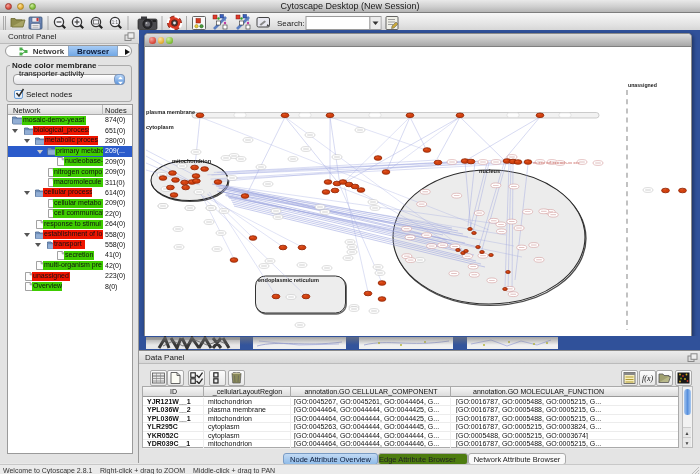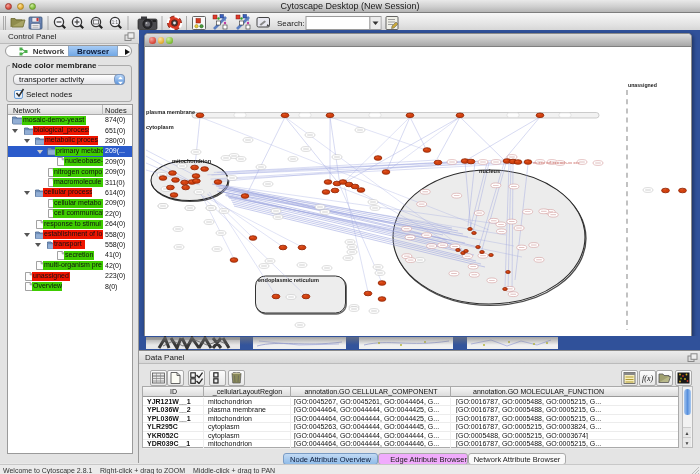--- a/index.html
+++ b/index.html
@@ -118,21 +118,21 @@
   </svg>
   <div class="abs" style="left:23px;top:1.5px;width:39px;text-align:center;font-size:8px;font-weight:bold;color:#3a3a3a">Network</div>
   <div class="abs" style="left:62px;top:1.5px;width:50px;text-align:center;font-size:8px;font-weight:bold;color:#0a1a3a">Browser</div>
   <div class="abs" style="left:119px;top:3px;width:0;height:0;border-left:5px solid #111;border-top:3px solid transparent;border-bottom:3px solid transparent"></div>
  </div>
 
  <div class="abs" style="left:6px;top:35px;width:126px;height:37px;border:1px solid #aaa;border-radius:3px"></div>
  <div class="abs" style="left:10px;top:30.5px;background:#e3e3e3;padding:0 2px;font-size:8px;font-weight:bold;color:#222">Node color membrane</div>
 
  <div class="abs" style="left:13px;top:43.5px;width:112px;height:11px;background:linear-gradient(#ffffff,#e4e4e8);border:1px solid #9a9a9a;border-radius:4px"></div>
- <div class="abs" style="left:19px;top:45px;font-size:8px;color:#111">transporter activity</div>
+ <div class="abs" style="left:19px;top:39px;font-size:8px;color:#111">transporter activity</div>
  <div class="abs" style="left:114px;top:43.5px;width:11px;height:11px;background:linear-gradient(#b8d6f8,#5e96dd);border:1px solid #7a96c0;border-radius:4px;overflow:hidden">
   <svg width="11" height="11" viewBox="0 0 11 11" style="display:block">
    <path d="M5.5 1.5 L8 4.2 L3 4.2 Z" fill="#fff"></path>
    <path d="M5.5 9.5 L8 6.8 L3 6.8 Z" fill="#fff"></path>
   </svg>
  </div>
 
  <div class="abs" style="left:14px;top:59.5px;width:9px;height:9px;background:linear-gradient(#fff,#dce8f8);border:1.2px solid #6a9fd8;border-radius:2px"></div>
  <svg class="abs" style="left:14.5px;top:58px" width="10" height="10" viewBox="0 0 10 10">
       <path d="M1.5 5 L4 8 L8.5 1" fill="none" stroke="#2a2a2a" stroke-width="1.5"></path>
@@ -871,21 +871,21 @@
       </div>
     </div>
  <div class="abs" style="left:543px;top:35px;width:11px;height:62px;background:#f2f2f2;border:1px solid #bbb">
   <div class="abs" style="left:0.5px;top:2px;width:7px;height:26px;border-radius:4px;background:linear-gradient(90deg,#a8c8f0,#5890dd 50%,#a8c8f0)"></div>
   <div class="abs" style="left:0;top:40px;width:8px;height:10px;background:#e8e8e8;border-top:1px solid #ccc;font-size:5px;text-align:center;color:#444;line-height:10px">▲</div>
   <div class="abs" style="left:0;top:50px;width:8px;height:10px;background:#e8e8e8;border-top:1px solid #ccc;font-size:5px;text-align:center;color:#444;line-height:10px">▼</div>
  </div>
 
  <div class="abs" style="left:144px;top:101.5px;width:284px;height:13px">
   <div class="abs" style="left:0;top:0;width:95px;height:12px;background:linear-gradient(#c2daf4,#8fbbe8);border:1px solid #7a9cc4;border-radius:3px;text-align:center;font-size:7.5px;line-height:12px;color:#0a1a3a">Node Attribute Overview</div>
-  <div class="abs" style="left:95px;top:0;width:90px;height:12px;background:#f0abfc;border:1px solid #aaa;border-radius:3px;text-align:right;font-size:7.5px;line-height:12px;color:#222">Edge Attribute Browser</div>
+  <div class="abs" style="left:95px;top:0;width:90px;height:12px;background:#4d7c0f;border:1px solid #aaa;border-radius:3px;text-align:left;font-size:7.5px;line-height:12px;color:#222">Edge Attribute Browser</div>
   <div class="abs" style="left:185px;top:0;width:98px;height:12px;background:#fafafa;border:1px solid #aaa;border-radius:3px;text-align:center;font-size:7.5px;line-height:12px;color:#222">Network Attribute Browser</div>
  </div>
 </div>
 
 <div class="abs" style="left:0;top:464px;width:700px;height:10px;background:#ebebeb;border-top:1px solid #c8c8c8">
  <svg class="abs" style="left:691px;top:1px" width="9" height="9" viewBox="0 0 9 9">
       <path d="M8 1 L1 8 M8 4 L4 8 M8 7 L7 8" stroke="#b0b0b0" stroke-width="0.8"></path>
     </svg>
  <div class="abs" style="left:3px;top:1.5px;font-size:7px;color:#333">Welcome to Cytoscape 2.8.1</div>
  <div class="abs" style="left:100px;top:1.5px;font-size:7px;color:#333">Right-click + drag to ZOOM</div>

